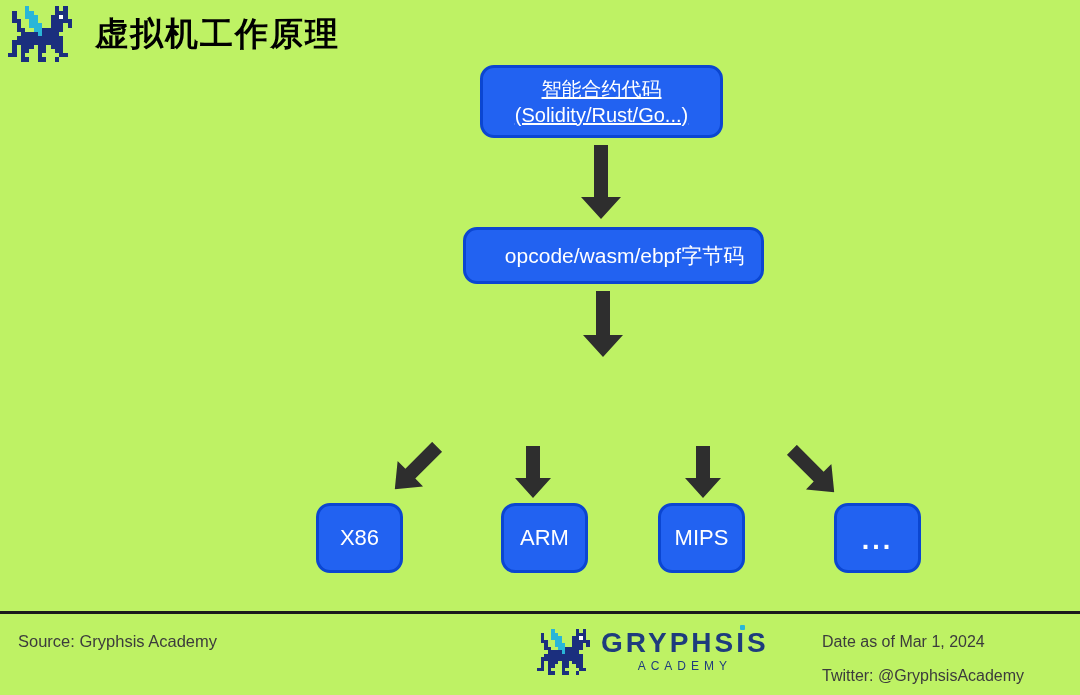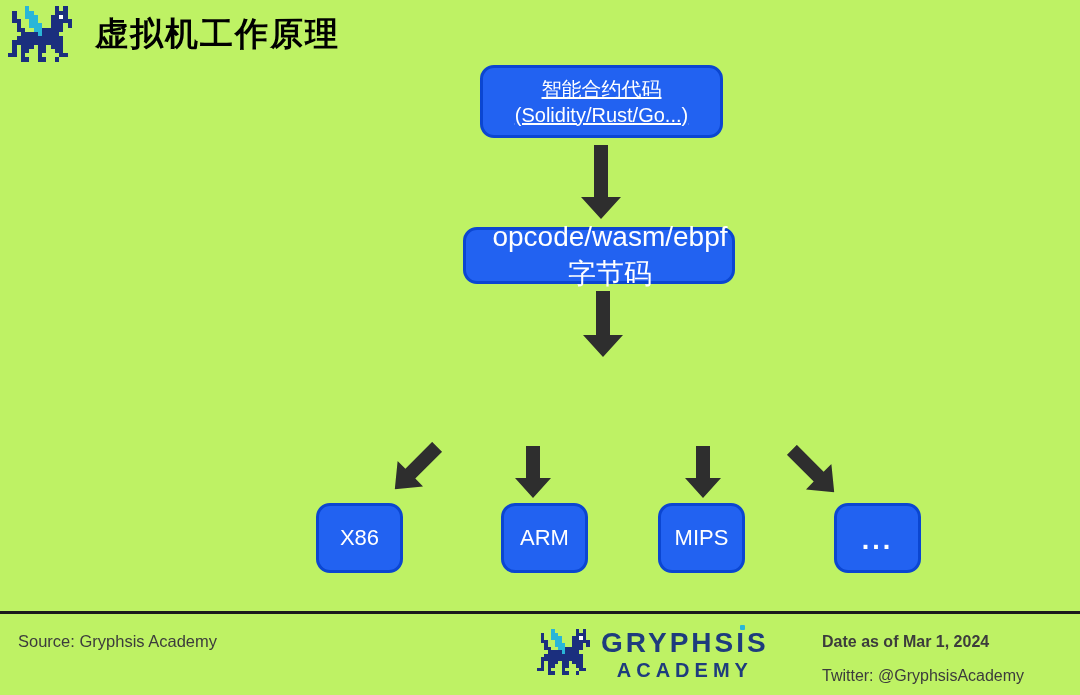--- a/index.html
+++ b/index.html
@@ -27,21 +27,21 @@
     background:var(--box_fill,#2262f1);
     border:3px solid var(--box_border,#0b46d1);
     border-radius:14px;
     color:var(--box_text,#fff);
     display:flex; flex-direction:column;
     align-items:center; justify-content:center;
     text-align:center;
     line-height:1.3;
   }
   .node-source   { left:480px; top:65px;  width:243px; height:73px; font-size:20px;text-decoration:underline; }
-  .node-bytecode { left:463px; top:227px; width:272px; height:57px; font-size:28px;padding-left:22px; }
+  .node-bytecode { left:463px; top:227px; width:301px; height:57px; font-size:21px;padding-left:22px; }
   .node-vm       { left:442px; top:369px; width:341px; height:70px; font-size:23px; border-radius:16px; }
   .node-leaf     { top:503px; width:87px; height:70px; font-size:22px; }
   .node-x86  { left:316px; }
   .node-arm  { left:489px;margin-left:12px; }
   .node-mips { left:658px; }
   .node-more { left:834px; font-size:27px; font-weight:bold; letter-spacing:3px; }
   .node-more .leaf-label { transform:translateY(3px); }
 
   
   .arrow { position:absolute; color:var(--arrow,#2e2e2e); }
@@ -62,24 +62,24 @@
     font-size:28px; font-weight:bold; letter-spacing:3px;
     color:var(--brand_navy,#1e3c7d); white-space:nowrap; line-height:1.05;text-align:right;
   }
   .brand-i { position:relative; display:inline-block; }
   .brand-i .i-dot {
     position:absolute; top:-3px; left:38%;
     width:5px; height:5px; border-radius:1px;
     background:var(--brand_cyan,#29b6d8);
   }
   .brand-sub {
-    font-size:20px; font-weight:bold; letter-spacing:5px;
+    font-size:12px; font-weight:normal; letter-spacing:5px;
     color:var(--brand_navy,#1e3c7d); margin-top:2px; white-space:nowrap;
   }
-  .date-text    { position:absolute; left:822px; top:633px; font-size:16px; color:var(--footer_text,#3c3c3c);font-weight:bold; }
+  .date-text    { position:absolute; left:822px; top:633px; font-size:16px; color:var(--footer_text,#3c3c3c); }
   .twitter-text { position:absolute; left:822px; top:667px; font-size:16px; color:var(--footer_text,#3c3c3c); }
 
   .pixel-icon svg { width:100%; height:100%; display:block; }
 </style>
 </head>
 <body>
 
 <div id="canvas">
 
   <div class="header-logo pixel-icon">

